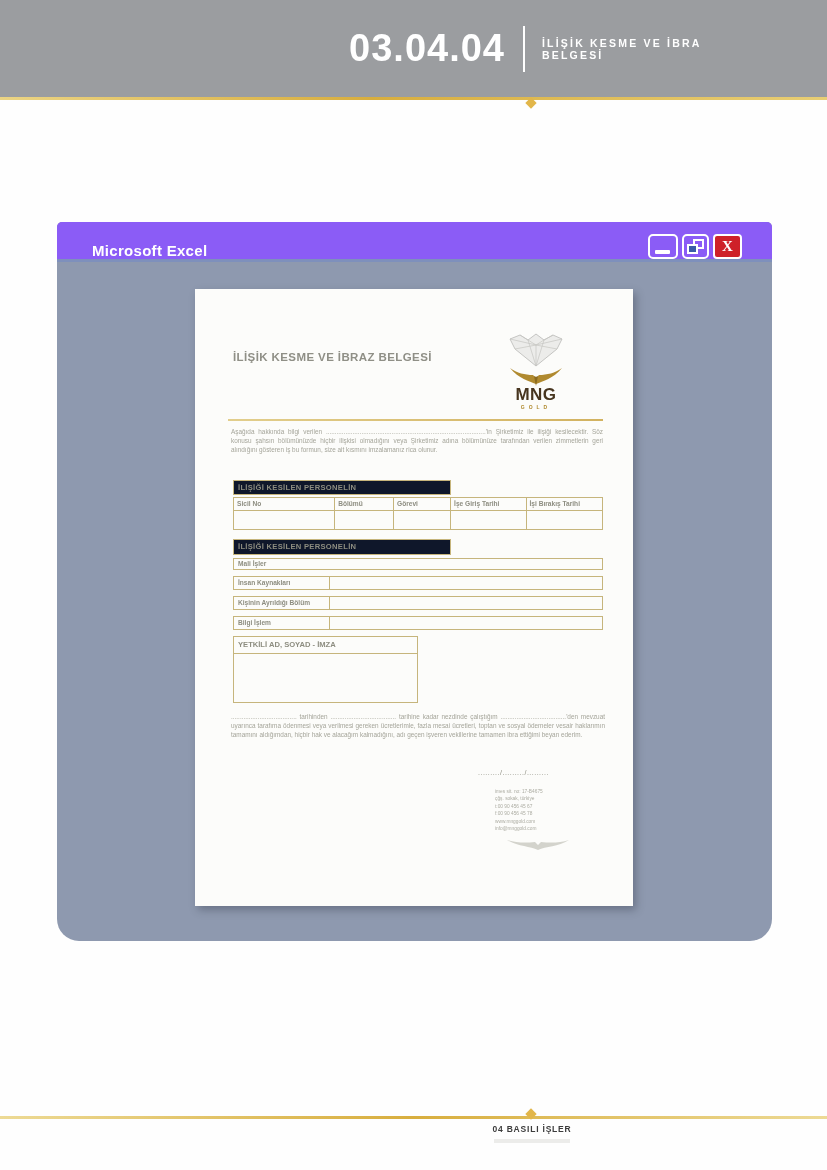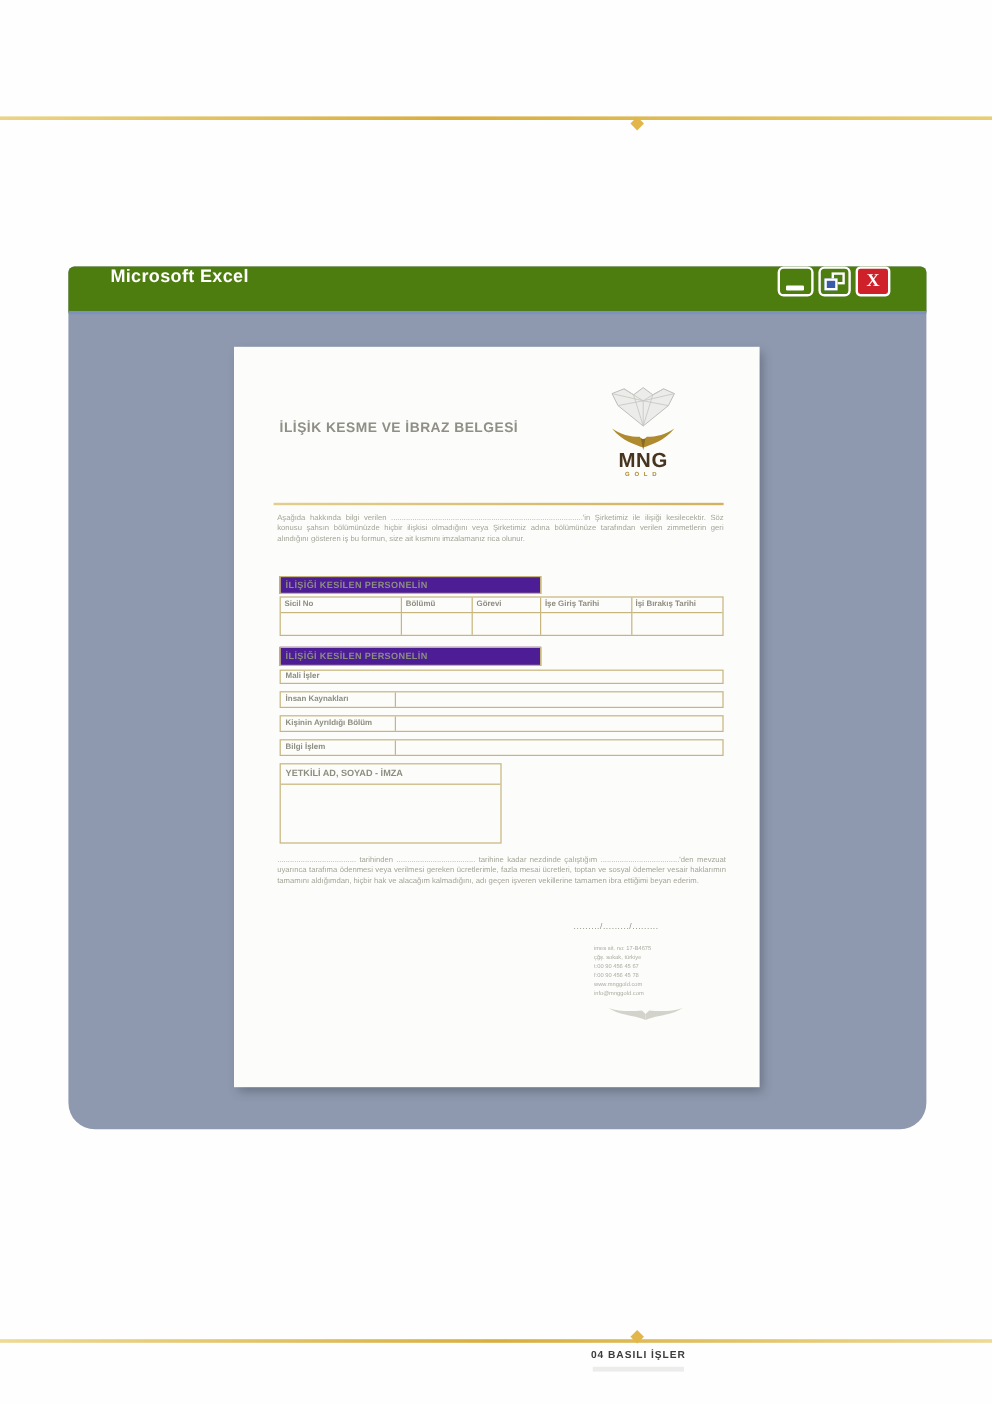--- a/index.html
+++ b/index.html
@@ -15,54 +15,54 @@
   .banner-title { font-size:10.5px; font-weight:bold; color:#FFFFFF; letter-spacing:2.2px; width:218px; }
 
   .rule-top { position:absolute; left:0; top:97px; width:827px; height:3px;
               background:linear-gradient(to right,#EBD484,#D8AE3E 45%,#E8CE74); }
   .diamond-top { position:absolute; left:527px; top:99px; width:8px; height:8px;
                  background:#E2B64A; transform:rotate(45deg); }
 
   
   .window { position:absolute; left:57px; top:222px; width:715px; height:719px;
             background:#8E99AF; border-radius:5px 5px 22px 22px; }
-  .titlebar { position:relative; height:40px; background:#4d7c0f; border-radius:5px 5px 0 0;
-              border-bottom:3px solid #7E90BC; display:flex; align-items:flex-start;gap:40px; }
+  .titlebar { position:relative; height:40px; background:#8b5cf6; border-radius:5px 5px 0 0;
+              border-bottom:3px solid #7E90BC; display:flex; align-items:flex-end;gap:40px; }
   .window-title { margin-left:35px; font-size:15px; font-weight:bold; color:#FFFFFF; letter-spacing:0.3px; }
   .controls { margin-left:auto; margin-right:30px; display:flex; gap:4px; align-items:center; }
   .btn { position:relative; height:25px; border:2px solid #FFFFFF; border-radius:5px; cursor:pointer; }
   .btn-min { width:30px; background:transparent; }
   .min-bar { position:absolute; left:5px; bottom:3px; width:15px; height:4px; background:#FFFFFF; border-radius:1px; }
   .btn-max { width:27px; background:transparent; }
   .sq-back  { position:absolute; top:3px; right:3px; width:11px; height:10px; border:2px solid #FFFFFF; }
   .sq-front { position:absolute; bottom:3px; left:3px; width:11px; height:10px; border:2px solid #FFFFFF; background:#3A5CA8; }
   .btn-close { width:29px; background:#CE2129; border-radius:4px; color:#FFFFFF;
                display:flex; align-items:center; justify-content:center;
                font-size:15px; font-weight:bold; font-family:"Liberation Serif", serif; }
 
   
   .doc { position:absolute; left:138px; top:67px; width:438px; height:617px;
          background:#FCFCFA; box-shadow:3px 4px 8px rgba(40,45,60,0.35); }
   .doc-title { position:absolute; left:38px; top:62px; font-size:11.5px; font-weight:bold;
                color:#8F8F86; letter-spacing:0.4px; }
 
-  .logo { position:absolute; left:301px; top:33px; width:80px; text-align:center; line-height:1; }
+  .logo { position:absolute; left:301px; top:44px; width:80px; text-align:center; line-height:1; }
   .logo svg { display:block; margin:0 auto; }
   .logo-name { font-size:17px; font-weight:bold; color:#47351F; letter-spacing:0.5px; margin-top:-1px; }
   .logo-sub  { font-size:5px; font-weight:bold; color:#B08A2F; letter-spacing:4px; margin-top:2px; }
 
   .rule-gold { position:absolute; left:33px; top:130px; width:375px; height:2px;
                background:linear-gradient(to right,#E2CE8C,#D2B260); }
 
   .para { position:absolute; font-size:6.4px; line-height:8.8px; color:#A5A59A; text-align:justify; }
   .intro { left:36px; top:139px; width:372px; }
   .declaration { left:36px; top:423px; width:374px; line-height:9.2px; }
 
   .sec-header { position:absolute; left:38px; width:218px; height:16px; border:1px solid #C6B57C;
-                background:#4c1d95; font-size:7.6px; font-weight:bold; color:#8D8D80;
+                background:#0f172a; font-size:7.6px; font-weight:bold; color:#8D8D80;
                 line-height:14px; padding-left:4px; letter-spacing:0.3px; }
   .sec1-header { top:191px; height:15px; line-height:13px; }
   .sec2-header { top:250px; }
 
   .table1 { position:absolute; left:38px; top:208px; width:370px; border:1px solid #C6B57C;
             display:grid; grid-template-columns:27.5% 16% 15.5% 20.5% 20.5%; }
   .th { height:13px; font-size:6.6px; font-weight:bold; color:#8D8D80; padding:2px 0 0 3px;
         border-right:1px solid #C6B57C; border-bottom:1px solid #C6B57C; }
   .td { height:18px; border-right:1px solid #C6B57C; }
   .th:nth-child(5), .td:nth-child(10) { border-right:none; }
@@ -92,20 +92,25 @@
                     background:#E2B64A; transform:rotate(45deg); }
   .footer-label { position:absolute; left:472px; top:1124px; width:120px; text-align:center;
                   font-size:8.5px; font-weight:bold; color:#3C3C3C; letter-spacing:0.8px; }
   .footer-sub { position:absolute; left:494px; top:1139px; width:76px; height:4px; background:#ECECEA; }
 </style>
 </head>
 <body>
 
 <div class="page">
 
+  <div class="banner">
+    <div class="banner-code">03.04.04</div>
+    <div class="banner-divider"></div>
+    <div class="banner-title">İLİŞİK KESME VE İBRA BELGESİ</div>
+  </div>
   <div class="rule-top"></div>
   <div class="diamond-top"></div>
 
   <div class="window">
     <div class="titlebar">
       <div class="window-title">Microsoft Excel</div>
       <div class="controls">
         <div class="btn btn-min">
           <div class="min-bar"></div>
         </div>

